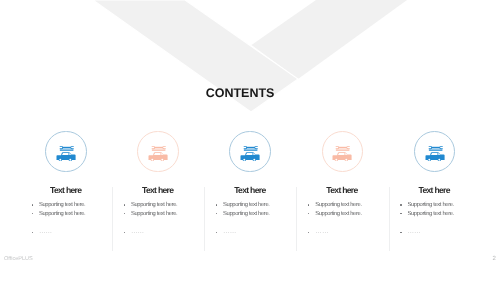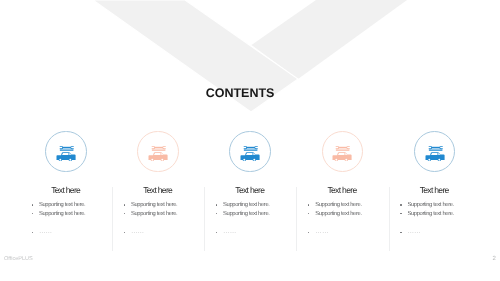--- a/index.html
+++ b/index.html
@@ -3,21 +3,21 @@
 <meta charset="utf-8">
 <style>
   html,body{margin:0;padding:0;background:#fff;}
   body{width:500px;height:281px;font-family:"Liberation Sans",sans-serif;overflow:hidden;-webkit-font-smoothing:antialiased;text-rendering:geometricPrecision;}
   .slide{position:relative;width:500px;height:281px;background:#fff;overflow:hidden;}
   .chevron{position:absolute;left:0;top:0;width:500px;height:130px;}
   .title{position:absolute;left:0;top:73px;width:480px;text-align:center;font-size:12.5px;line-height:13px;font-weight:bold;letter-spacing:0px;color:#181818;margin-top:14px;}
   .col{position:absolute;top:0;width:110px;}
   .circle{position:absolute;border-radius:50%;box-sizing:border-box;border-style:solid;border-width:1px;}
   .iconwrap{position:absolute;display:block;}
-  .hdr{position:absolute;left:0;width:110px;text-align:center;font-size:8.6px;line-height:9px;font-weight:normal;color:#2d2d2d;white-space:nowrap;letter-spacing:-0.7px;text-indent:0.0px;padding-right:0.7px;box-sizing:border-box;}
+  .hdr{position:absolute;left:0;width:110px;text-align:center;font-size:8.6px;line-height:9px;font-weight:bold;color:#2d2d2d;white-space:nowrap;letter-spacing:-0.7px;text-indent:0.0px;padding-right:0.7px;box-sizing:border-box;}
   .bullets{position:absolute;}
   .bl{position:relative;font-size:5.8px;line-height:8.55px;color:#5a5b5d;white-space:nowrap;letter-spacing:-0.35px;}
   .bl::before{content:"";position:absolute;left:-7.2px;top:3.3px;width:1.4px;height:1.4px;border-radius:50%;background:#6d6e71;}
   .bl.faint{color:#c2c3c4;letter-spacing:0.1px;font-size:6.6px;}
   .divider{position:absolute;width:1px;background:#eeeff0;}
   .foot{position:absolute;left:4px;top:256px;font-size:5.6px;color:#c7c8c9;letter-spacing:-0.05px;}
   .pg{position:absolute;right:4.2px;top:256.3px;font-size:6px;color:#bcbdbe;}
 </style>
 </head>
 <body>

